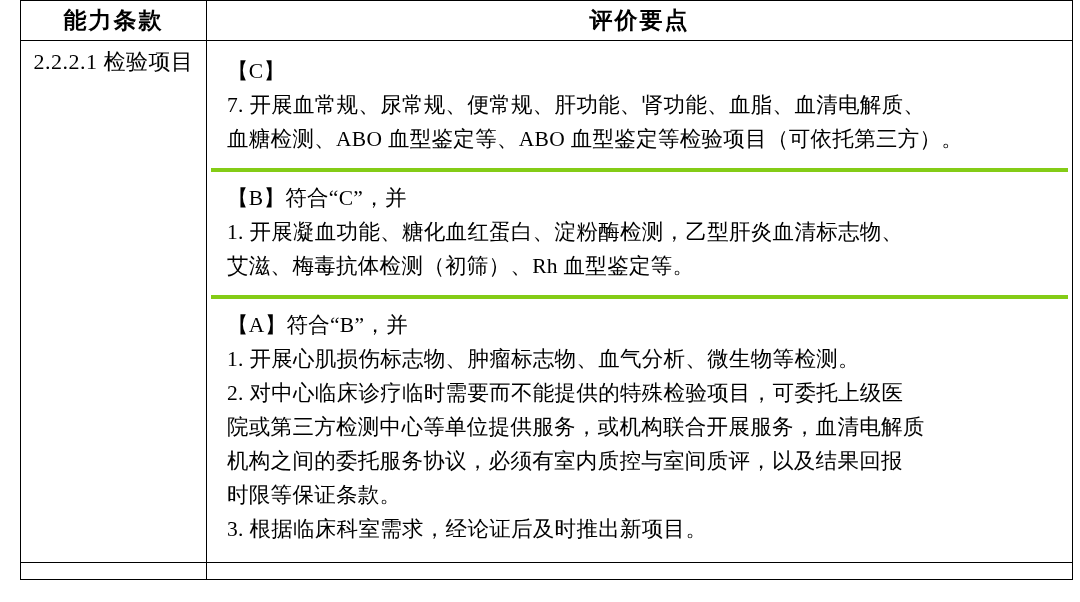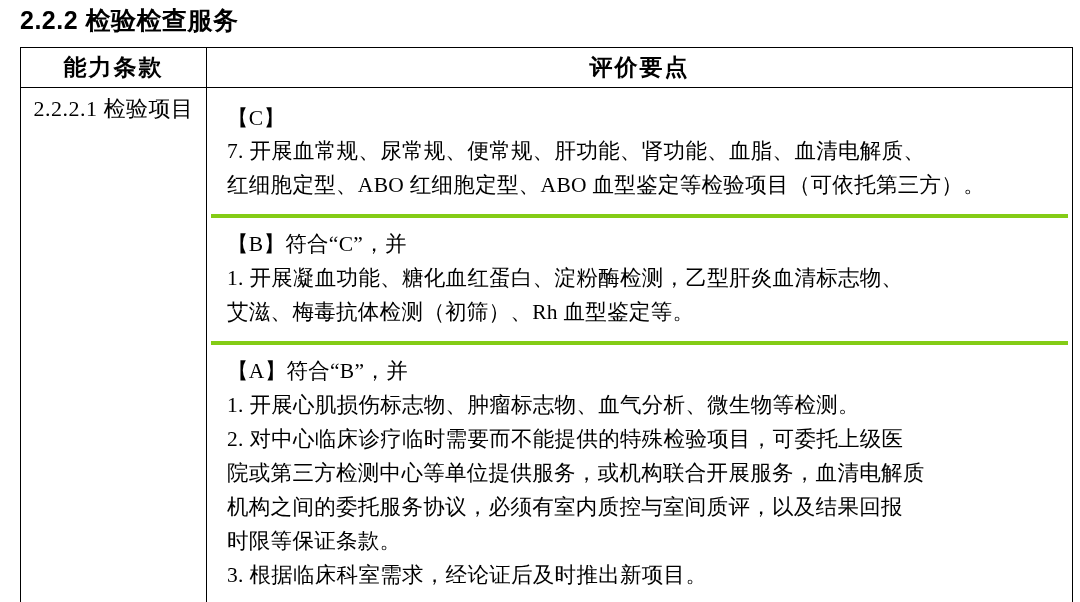--- a/index.html
+++ b/index.html
@@ -71,42 +71,41 @@
   .cut-row td {
     height: 8px;
     padding: 0;
   }
 </style>
 </head>
 <body>
 
 <div class="page">
 
-  <div class="section-heading">2.2.2 检验检查服务</div>
 
   <table class="cap-table">
     <colgroup>
       <col class="col-clause">
       <col class="col-points">
     </colgroup>
     <thead>
       <tr>
         <th class="th-cell">能力条款</th>
         <th class="th-cell">评价要点</th>
       </tr>
     </thead>
     <tbody>
       <tr>
         <td class="clause-cell">2.2.2.1 检验项目</td>
         <td>
 
           <div class="points-block">
             <div class="level-line">【C】</div>
             <div>7. 开展血常规、尿常规、便常规、肝功能、肾功能、血脂、血清电解质、</div>
-            <div>红细胞定型、ABO 红细胞定型、ABO 血型鉴定等检验项目（可依托第三方）。</div>
+            <div>血糖检测、ABO 血型鉴定等、ABO 血型鉴定等检验项目（可依托第三方）。</div>
           </div>
 
           <div class="points-block">
             <div class="level-line">【B】符合“C”，并</div>
             <div>1. 开展凝血功能、糖化血红蛋白、淀粉酶检测，乙型肝炎血清标志物、</div>
             <div>艾滋、梅毒抗体检测（初筛）、Rh 血型鉴定等。</div>
           </div>
 
           <div class="points-block">
             <div class="level-line">【A】符合“B”，并</div>

